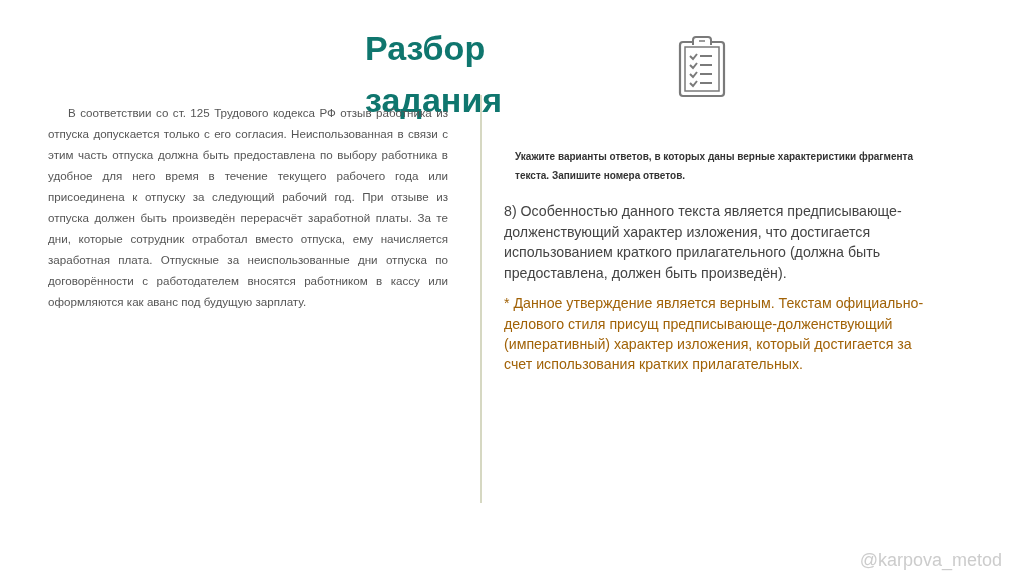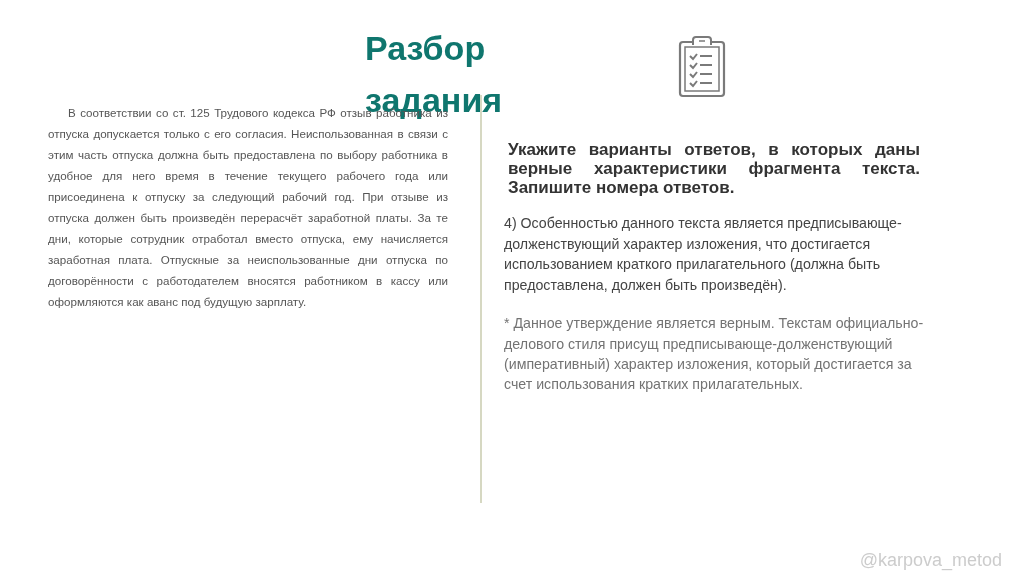--- a/index.html
+++ b/index.html
@@ -21,28 +21,28 @@
       position: absolute; left: 480px; top: 95px; width: 2px; height: 408px;
       background: #d6d8c2;
     }
     .left-text {
       position: absolute; left: 48px; top: 102px; width: 400px;
       font-size: 11.6px; line-height: 21px; color: #555555;
       text-align: justify; text-indent: 20px;
     }
     .right-col { position: absolute; left: 504px; top: 136px; width: 420px; }
     .question {
-      font-weight: bold; font-size: 17px; line-height: 19px; color: #333333;
-      text-align: justify; margin: 4px;
+      font-weight: bold; font-size: 10px; line-height: 19px; color: #333333;
+      text-align: justify; margin: 11px;
     }
     .statement {
       margin-top: 16px; font-size: 14.2px; line-height: 20.6px; color: #444444;
     }
     .comment {
-      margin-top: 18px; font-size: 14.2px; line-height: 20.2px; color: #737373;
+      margin-top: 10px; font-size: 14.2px; line-height: 20.2px; color: #a16207;
     }
     .watermark {
       position: absolute; right: 22px; top: 550px;
       font-size: 18px; color: #cccccc;
     }
   </style>
 </head>
 <body>
 
 <div class="title">Разбор задания</div>
@@ -63,17 +63,17 @@
       <line x1="22" y1="47" x2="34" y2="47"></line>
   </g>
 </svg>
 
 <div class="divider"></div>
 
 <div class="left-text">В соответствии со ст. 125 Трудового кодекса РФ отзыв работника из отпуска допускается только с его согласия. Неиспользованная в связи с этим часть отпуска должна быть предоставлена по выбору работника в удобное для него время в течение текущего рабочего года или присоединена к отпуску за следующий рабочий год. При отзыве из отпуска должен быть произведён перерасчёт заработной платы. За те дни, которые сотрудник отработал вместо отпуска, ему начисляется заработная плата. Отпускные за неиспользованные дни отпуска по договорённости с работодателем вносятся работником в кассу или оформляются как аванс под будущую зарплату.</div>
 
 <div class="right-col">
   <p class="question">Укажите варианты ответов, в которых даны верные характеристики фрагмента текста. Запишите номера ответов.</p>
-  <div class="statement">4) Особенностью данного текста является предписывающе-долженствующий характер изложения, что достигается использованием краткого прилагательного (должна быть предоставлена, должен быть произведён).</div>
+  <div class="statement">8) Особенностью данного текста является предписывающе-долженствующий характер изложения, что достигается использованием краткого прилагательного (должна быть предоставлена, должен быть произведён).</div>
   <div class="comment">* Данное утверждение является верным. Текстам официально-делового стиля присущ предписывающе-долженствующий (императивный) характер изложения, который достигается за счет использования кратких прилагательных.</div>
 </div>
 
 <div class="watermark">@karpova_metod</div>
 
 </body></html>

